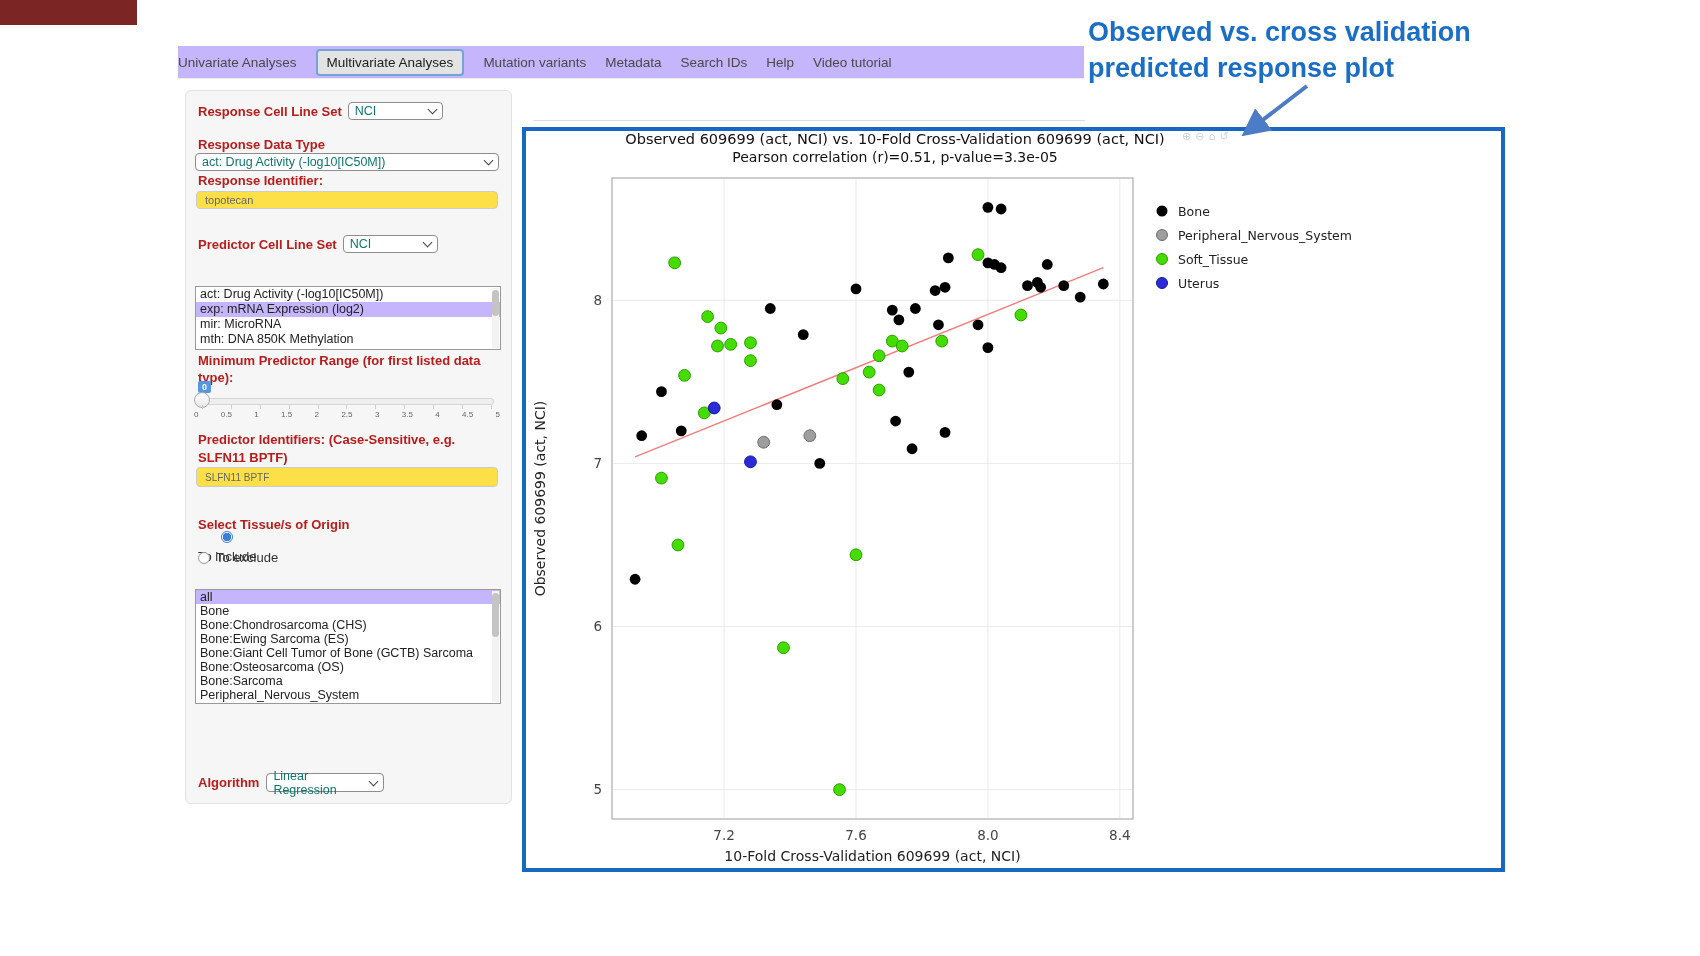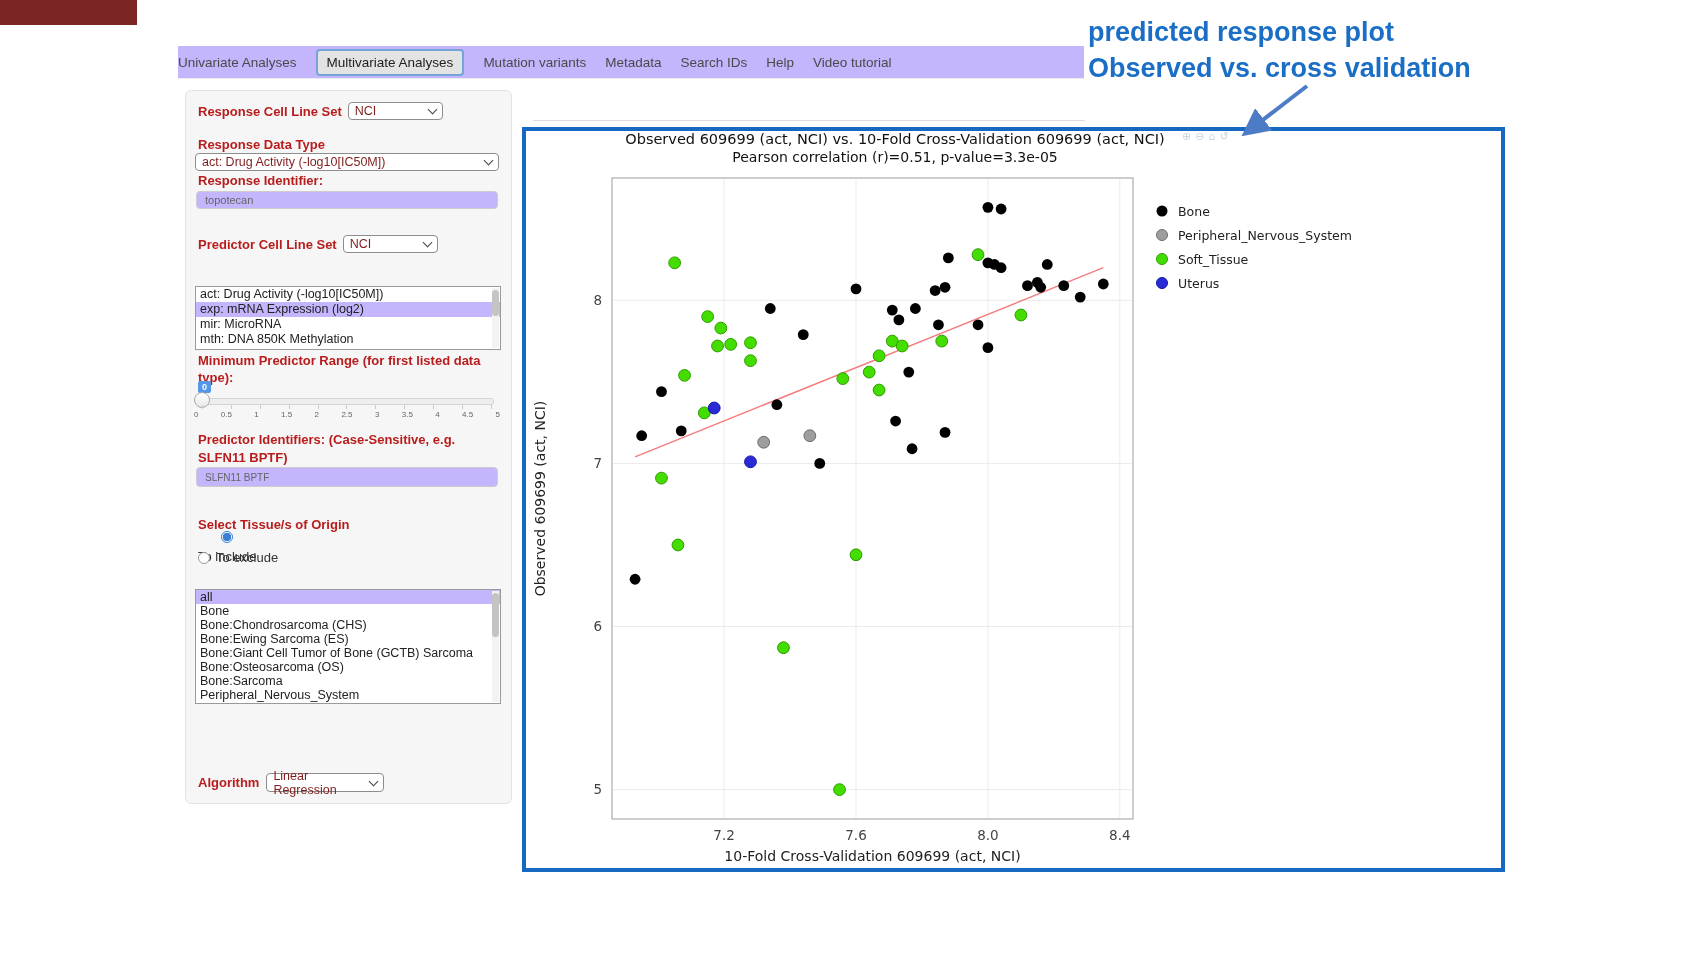--- a/index.html
+++ b/index.html
@@ -14,24 +14,24 @@
           border-bottom:1px solid #ececec;display:flex;align-items:center;gap:19px;font-size:13.5px;color:#4a4a4a;}
   .nav-item{white-space:nowrap;padding:6px 0;cursor:default;}
   .nav-item.selected{background:#e3e3e3;border:2px solid #74a3d8;border-radius:4px;padding:4px 9px;color:#222;}
 
   
   .sidebar{position:absolute;left:185px;top:90px;width:325px;height:712px;background:#f6f6f6;
            border:1px solid #e3e3e3;border-radius:6px;}
   .sb{position:absolute;font-size:13px;}
   .sb-label{font-weight:bold;color:#b91c1c;}
   .sel{display:inline-flex;align-items:center;justify-content:space-between;background:#fff;border:1px solid #8d8d8d;
-       border-radius:4px;padding:1px 6px;font-size:12.5px;color:#7f1d1d;height:18px;box-sizing:border-box;}
+       border-radius:4px;padding:1px 6px;font-size:12.5px;color:#0f766e;height:18px;box-sizing:border-box;}
   .chev{width:6px;height:6px;border-right:1.6px solid #444;border-bottom:1.6px solid #444;
         transform:rotate(45deg);margin-left:8px;margin-top:-3px;flex:0 0 auto;}
-  .tinput{background:#c4b5fd;border:1px solid #ccc;border-radius:4px;box-sizing:border-box;display:flex;align-items:center;
+  .tinput{background:#fde047;border:1px solid #ccc;border-radius:4px;box-sizing:border-box;display:flex;align-items:center;
           padding:0 8px;color:#666;}
   .listbox{position:absolute;background:#fff;border:1px solid #9a9a9a;font-size:12.5px;color:#222;overflow:hidden;}
   .lb-row{padding:0 4px;white-space:nowrap;overflow:hidden;}
   .lb-row.sel-row{background:#c4b5fd;}
   .sbar-track{position:absolute;right:1px;top:1px;bottom:1px;width:7px;background:#f3f3f3;}
   .sbar-thumb{position:absolute;right:0;top:2px;width:7px;height:34px;background:#c4c4c4;border-radius:4px;}
   .radio{display:flex;align-items:center;gap:6px;font-size:13px;color:#333;}
   .rdot{width:12px;height:12px;border-radius:50%;border:1px solid #9a9a9a;background:#fff;box-sizing:border-box;}
   .rdot.on{border:1px solid #3a7fd5;background:radial-gradient(circle at 50% 50%, #3a7fd5 0 4px, #fff 4.5px);}
 
@@ -279,22 +279,22 @@
         <text x="656" y="112.5" font-size="12.5px" fill="#222" font-family="&quot;DejaVu Sans&quot;, sans-serif">Peripheral_Nervous_System</text>
         <circle cx="640" cy="132" r="5.5" fill="#44dd00" stroke="#2e9d00" stroke-width="1"></circle>
         <text x="656" y="136.5" font-size="12.5px" fill="#222" font-family="&quot;DejaVu Sans&quot;, sans-serif">Soft_Tissue</text>
         <circle cx="640" cy="156" r="5.5" fill="#2b2bd5" stroke="#1515a8" stroke-width="1"></circle>
         <text x="656" y="160.5" font-size="12.5px" fill="#222" font-family="&quot;DejaVu Sans&quot;, sans-serif">Uterus</text>
       </svg>
     <div class="main-panel-border"></div>
   </div>
 
   <div class="annotation">
+    <div>Observed vs. cross validation</div>
     <div>predicted response plot</div>
-    <div>Observed vs. cross validation</div>
   </div>
   <svg class="arrow-svg" width="90" height="60">
     <defs>
       <marker id="ah" markerWidth="7" markerHeight="7" refX="4" refY="3.5" orient="auto">
         <polygon points="0,0 7,3.5 0,7" fill="#4d7cc7"></polygon>
       </marker>
     </defs>
     <line x1="72" y1="6" x2="16" y2="49" stroke="#4d7cc7" stroke-width="4" marker-end="url(#ah)"></line>
   </svg>
 

